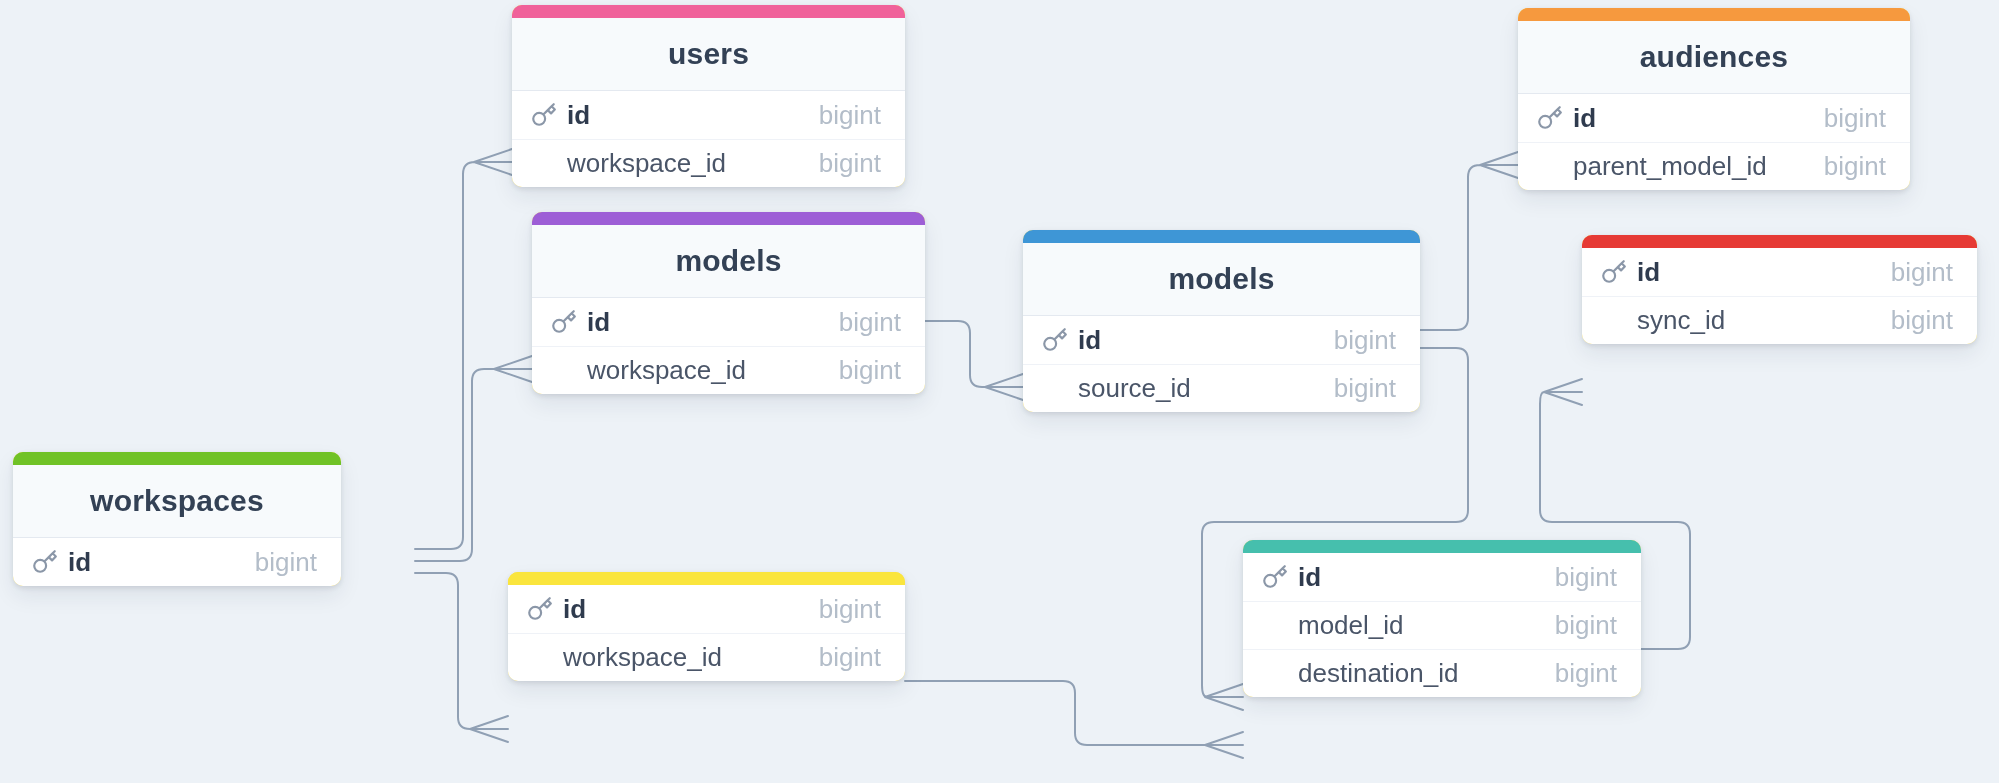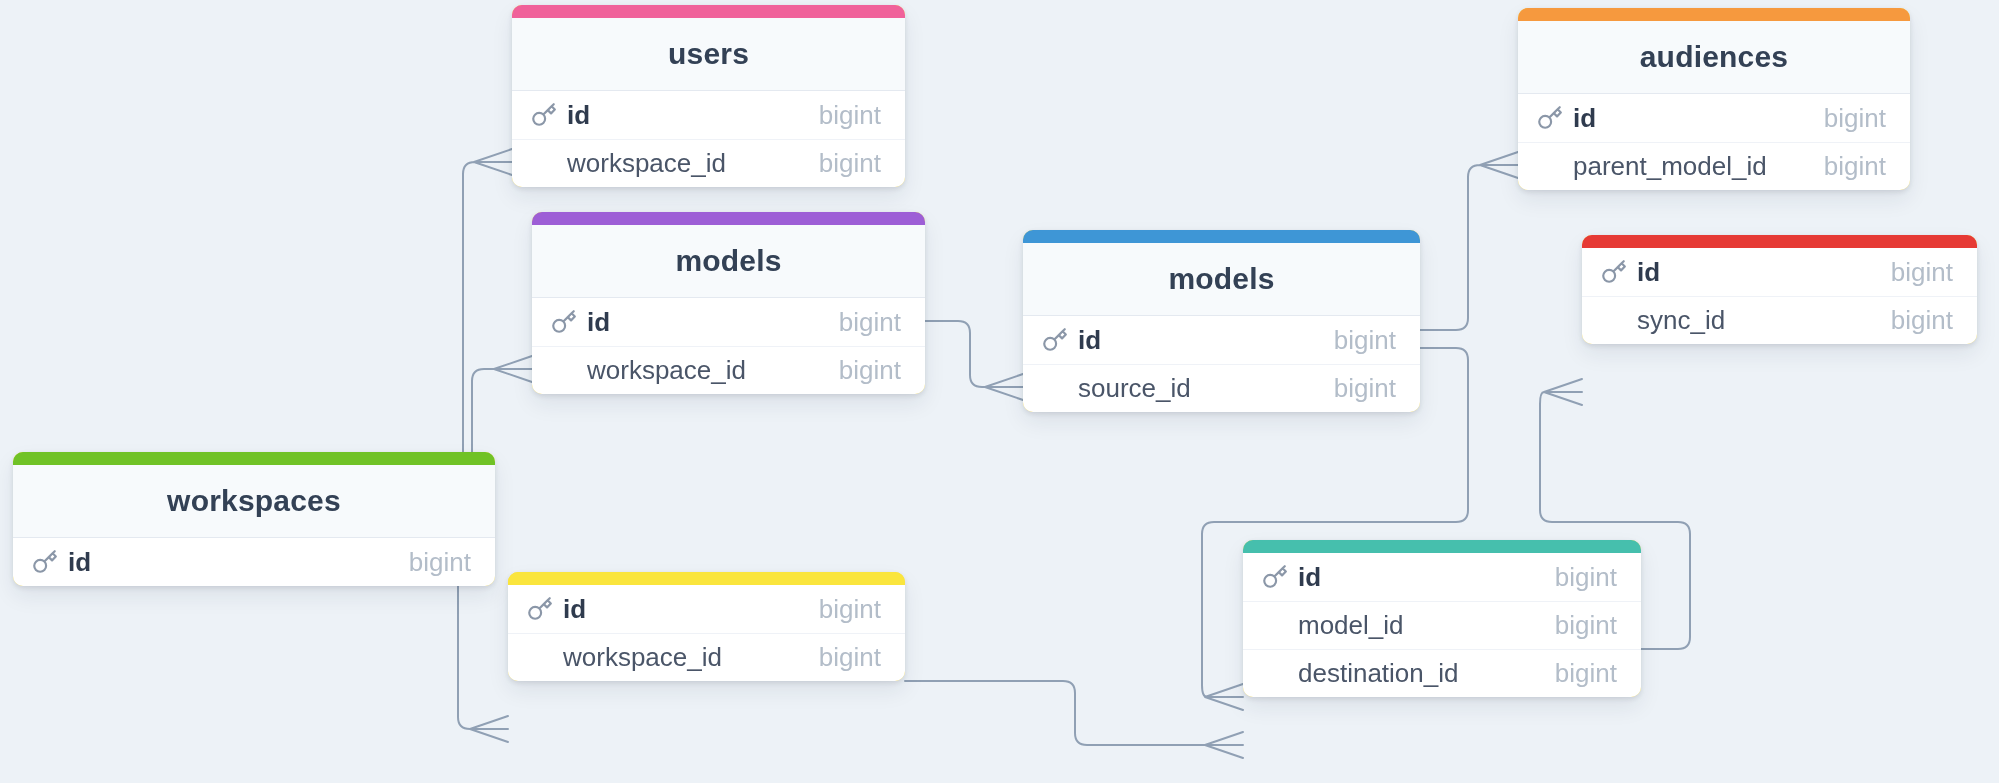--- a/index.html
+++ b/index.html
@@ -211,21 +211,21 @@
         <div class="row">
     <span class="key-slot">
       
     </span>
     <span class="col-name">sync_id</span>
     <span class="col-type">bigint</span>
   </div>
       </div>
   </article>
 
-  <article class="card" style="left:13px; top:452px; width:482px">
+  <article class="card" style="left:13px; top:452px; width:328px">
     <div class="bar" style="background: rgb(112, 194, 38);"></div>
     <header class="title">workspaces</header>
     <div class="rows">
         <div class="row pk">
     <span class="key-slot">
       <svg class="key-icon" viewBox="0 0 24 24" fill="none" stroke="currentColor" stroke-width="2" stroke-linecap="round" stroke-linejoin="round">
         <path d="M21 2l-2 2m-7.61 7.61a5.5 5.5 0 1 1-7.778 7.778 5.5 5.5 0 0 1 7.777-7.777zm0 0L15.5 7.5m0 0l3 3L22 7l-3-3m-3.5 3.5L19 4"></path>
       </svg>
     </span>
     <span class="col-name">id</span>

